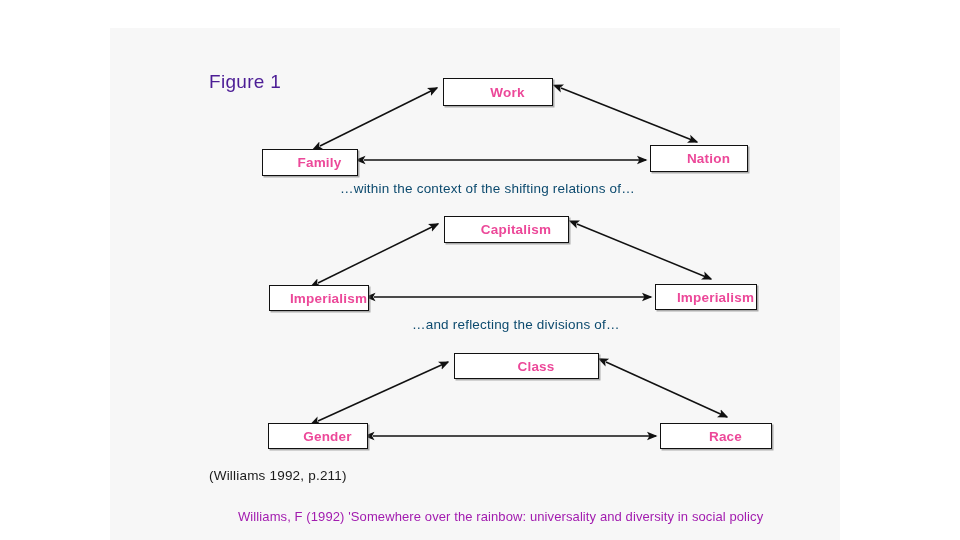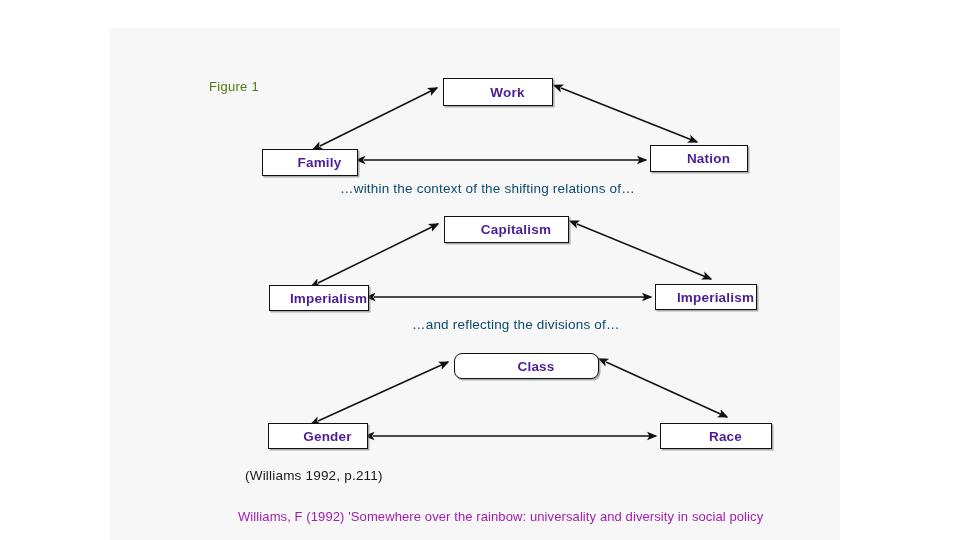--- a/index.html
+++ b/index.html
@@ -46,33 +46,32 @@
   .node-box {
     position: absolute;
     box-sizing: border-box;
     background: #ffffff;
     border: 1.6px solid #111111;
     box-shadow: 1.5px 1.5px 0 rgba(110,110,110,0.55);
     display: flex;
     align-items: center;
     justify-content: center;
     font-weight: bold;
-    color: #4c1d95;
+    color: #ec4899;
     letter-spacing: 0.2px;
     white-space: nowrap;
     padding-left: 19px;
   }
 
   .fig-label {
     position: absolute;
-    font-size: 13px;
-    color: #4d7c0f;
+    font-size: 19px;
+    color: #4c1d95;
     letter-spacing: 0.3px;
     white-space: nowrap;
-    margin-top: 8px;
   }
 
   .connector-text {
     position: absolute;
     font-size: 13.5px;
     color: #0c4a6e;
     letter-spacing: 0.2px;
     white-space: nowrap;
   }
 
@@ -135,21 +134,21 @@
   <div class="node-box" style="left:650px; top:145px; width:98px; height:27px; font-size:13.5px;text-align:right;">Nation</div>
 
   <div class="connector-text" style="left:340px; top:181px;">…within the context of the shifting relations of…</div>
 
   <div class="node-box" style="left:444px; top:216px; width:125px; height:27px; font-size:13.5px;">Capitalism</div>
   <div class="node-box" style="left:269px; top:285px; width:100px; height:26px; font-size:13.5px;">Imperialism</div>
   <div class="node-box" style="left:655px; top:284px; width:102px; height:26px; font-size:13.5px;">Imperialism</div>
 
   <div class="connector-text" style="left:412px; top:317px;">…and reflecting the divisions of…</div>
 
-  <div class="node-box" style="left:454px; top:353px; width:145px; height:26px; font-size:13.5px;border-radius:8px;">Class</div>
+  <div class="node-box" style="left:454px; top:353px; width:145px; height:26px; font-size:13.5px;">Class</div>
   <div class="node-box" style="left:268px; top:423px; width:100px; height:26px; font-size:13.5px;">Gender</div>
   <div class="node-box" style="left:660px; top:423px; width:112px; height:26px; font-size:13.5px;">Race</div>
 
-  <div class="source-note" style="left:209px; top:468px;margin-left:36px;">(Williams 1992, p.211)</div>
+  <div class="source-note" style="left:209px; top:468px;">(Williams 1992, p.211)</div>
 
   <div class="caption" style="left:238px; top:509px;">Williams, F (1992) 'Somewhere over the rainbow: universality and diversity in social policy</div>
 
 </div>
 
 </body></html>

